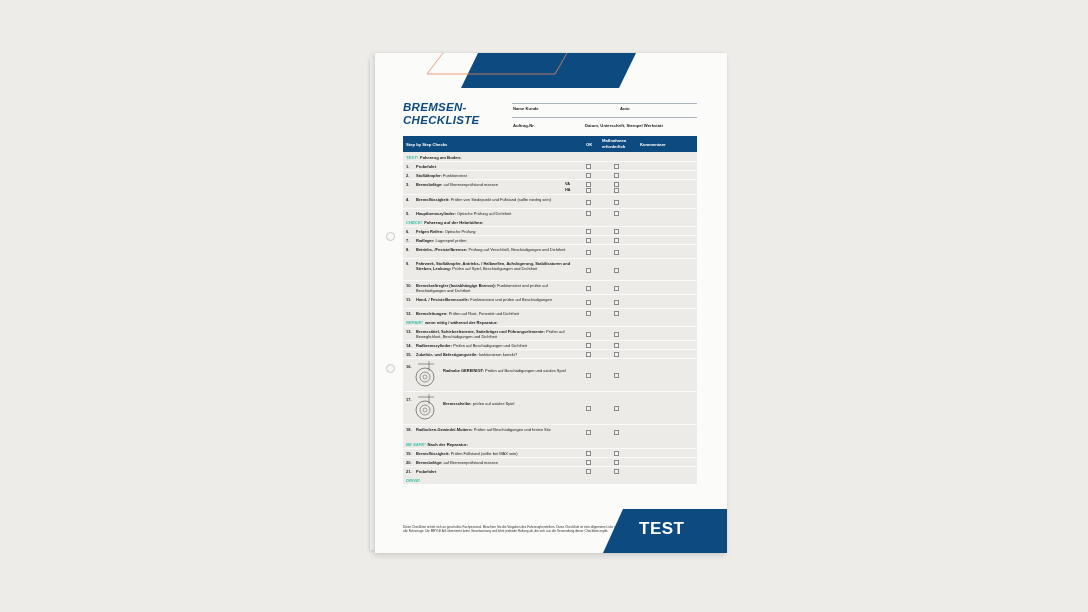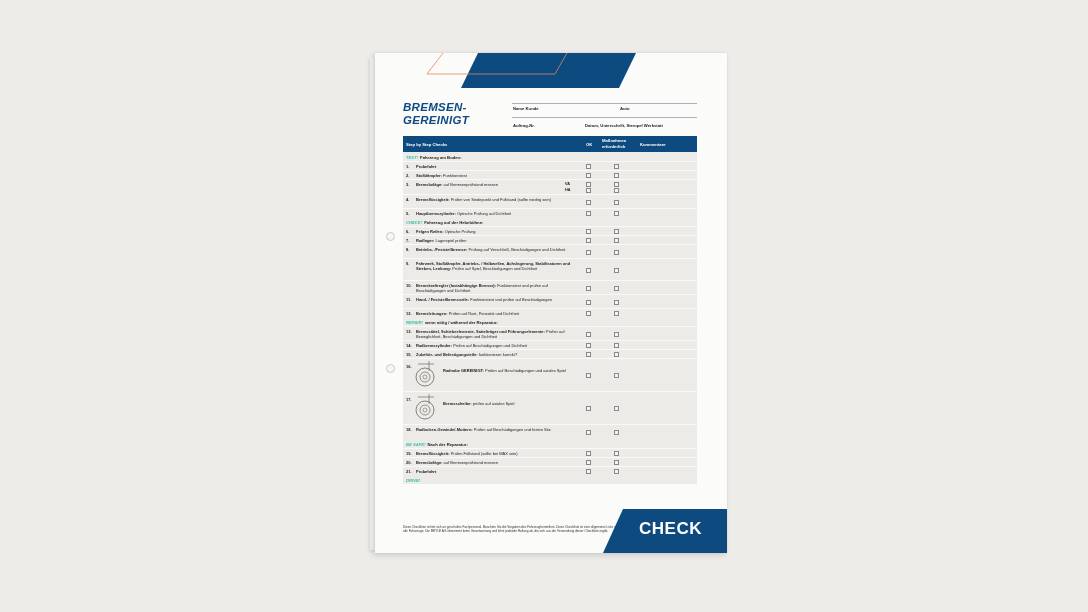--- a/index.html
+++ b/index.html
@@ -44,21 +44,21 @@
   <svg class="deco-svg" width="352" height="40">
     <polygon points="103,0 261,0 244,35 86,35" fill="#0d4a80"></polygon>
     <polyline points="68,0 52,21 180,21 192,0" fill="none" stroke="#e8875a" stroke-width="0.8"></polyline>
   </svg>
 
   <div class="hole" style="left:11px; top:179px;"></div>
   <div class="hole" style="left:11px; top:311px;"></div>
 
   <div class="title">
     <div>BREMSEN-</div>
-    <div>GEREINIGT</div>
+    <div>CHECKLISTE</div>
   </div>
 
   <div class="field-line" style="left:137px; top:50px; width:185px;"></div>
   <div class="field" style="left:138px; top:53px;">Name Kunde</div>
   <div class="field" style="left:245px; top:53px;">Auto</div>
   <div class="field-line" style="left:137px; top:64px; width:185px;"></div>
   <div class="field" style="left:138px; top:70px;">Auftrag-Nr.</div>
   <div class="field" style="left:210px; top:70px;">Datum, Unterschrift, Stempel Werkstatt</div>
 
   <div class="table-head">
@@ -219,14 +219,14 @@
         <span class="cb" style="left: 211px; top: 2px;"></span>
       </div>
       <div class="section"><span class="tag">DRIVE!</span><span></span></div>
     </div>
 
   <div class="footer-text">Diese Checkliste richtet sich an geschultes Fachpersonal. Beachten Sie die Vorgaben des Fahrzeugherstellers. Diese Checkliste ist eine allgemeine Liste und umfasst nicht alle Fahrzeuge. Die MEYLE AG übernimmt keine Verantwortung und lehnt jedwede Haftung ab, die sich aus der Verwendung dieser Checkliste ergibt.</div>
 
   <svg class="logo-svg" width="124" height="44">
     <polygon points="20,0 124,0 124,44 0,44" fill="#0d4a80"></polygon>
   </svg>
-  <div class="logo-text">CHECK</div>
+  <div class="logo-text">TEST</div>
 </div>
 
 </body></html>

